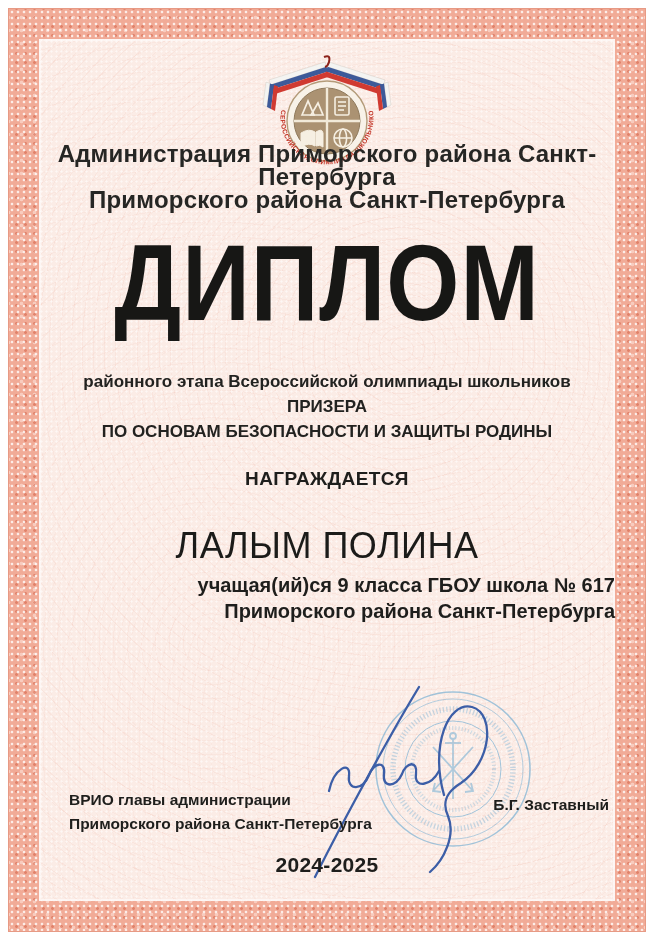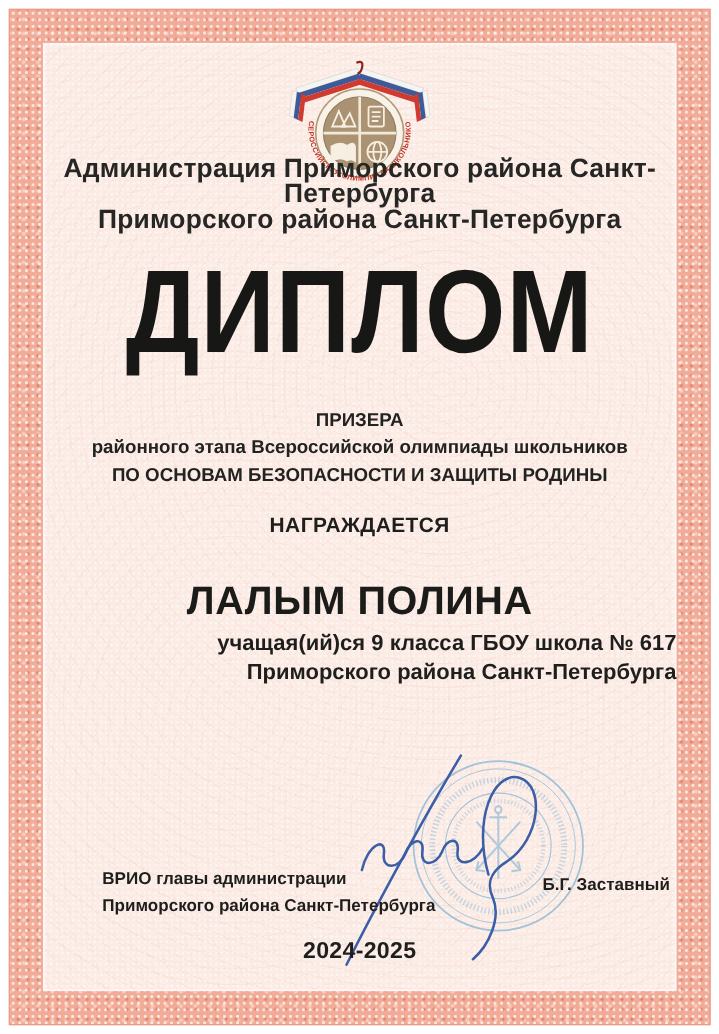--- a/index.html
+++ b/index.html
@@ -35,25 +35,25 @@
     color:#1e1e1c;
     text-align:center;
   }
   .abs { position:absolute; left:0; right:0; }
 
   .org-block { top:103px; font-size:24px; font-weight:bold; line-height:23px; color:#262624; letter-spacing:.2px; }
   .title { top:192px; font-size:94px; font-weight:bold; letter-spacing:1px;
            transform:scaleY(1.14); transform-origin:50% 60%; color:#171715; }
   .award-block { top:330px; font-size:17px; font-weight:bold; line-height:25px; color:#222220; }
   .awarded { top:429px; font-size:19px; font-weight:bold; letter-spacing:.4px; }
-  .name { top:486px; font-size:36px; font-weight:bold; letter-spacing:.5px; color:#1b1b19; }
+  .name { top:486px; font-size:36px; font-weight:normal; letter-spacing:.5px; color:#1b1b19; }
   .school-block { top:534px; font-size:20px; font-weight:bold; line-height:25.5px;text-align:right; }
 
   .signer-title { position:absolute; left:30px; top:749px; text-align:left;
-    font-size:15.5px; font-weight:bold; line-height:24px;margin-left:24px; }
+    font-size:15.5px; font-weight:bold; line-height:24px; }
   .signer-name { position:absolute; right:6px; top:757px; text-align:right;
     font-size:15.5px; font-weight:bold; }
   .season { top:814px; font-size:21px; font-weight:bold; letter-spacing:.3px; }
 
   .logo-wrap { position:absolute; left:50%; top:14px; transform:translateX(-50%); }
   .seal-wrap { position:absolute; left:236px; top:606px; width:330px; height:275px; }
   svg { display:block; }
 </style>
 </head>
 <body>
@@ -125,22 +125,22 @@
       </div>
 
       <div class="abs org-block">
         <div>Администрация Приморского района Санкт-Петербурга</div>
         <div>Приморского района Санкт-Петербурга</div>
       </div>
 
       <div class="abs title">ДИПЛОМ</div>
 
       <div class="abs award-block">
+        <div>районного этапа Всероссийской олимпиады школьников</div>
         <div>ПРИЗЕРА</div>
-        <div>районного этапа Всероссийской олимпиады школьников</div>
         <div>ПО ОСНОВАМ БЕЗОПАСНОСТИ И ЗАЩИТЫ РОДИНЫ</div>
       </div>
 
       <div class="abs awarded">НАГРАЖДАЕТСЯ</div>
 
       <div class="abs name">ЛАЛЫМ ПОЛИНА</div>
       <div class="abs school-block">
         <div>учащая(ий)ся 9 класса ГБОУ школа № 617</div>
         <div>Приморского района Санкт-Петербурга</div>
       </div>

